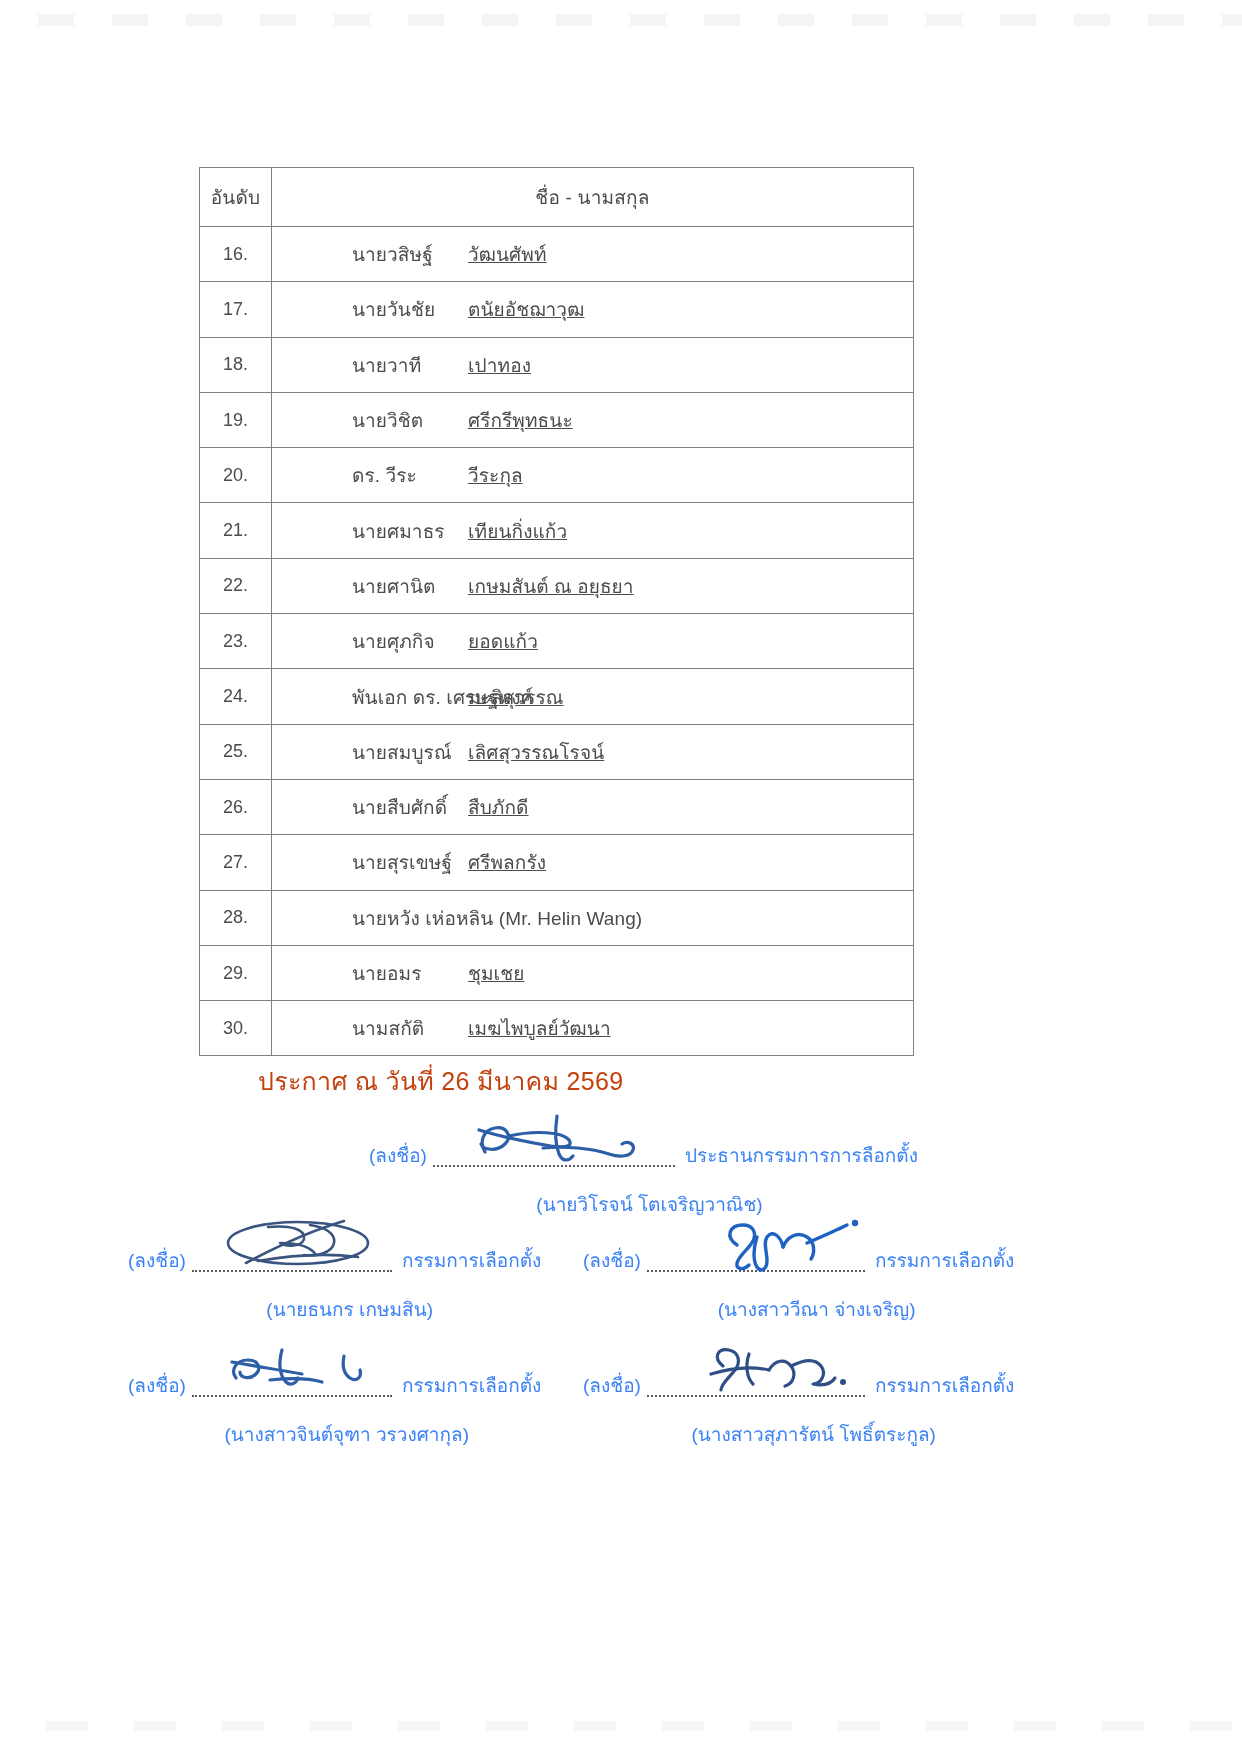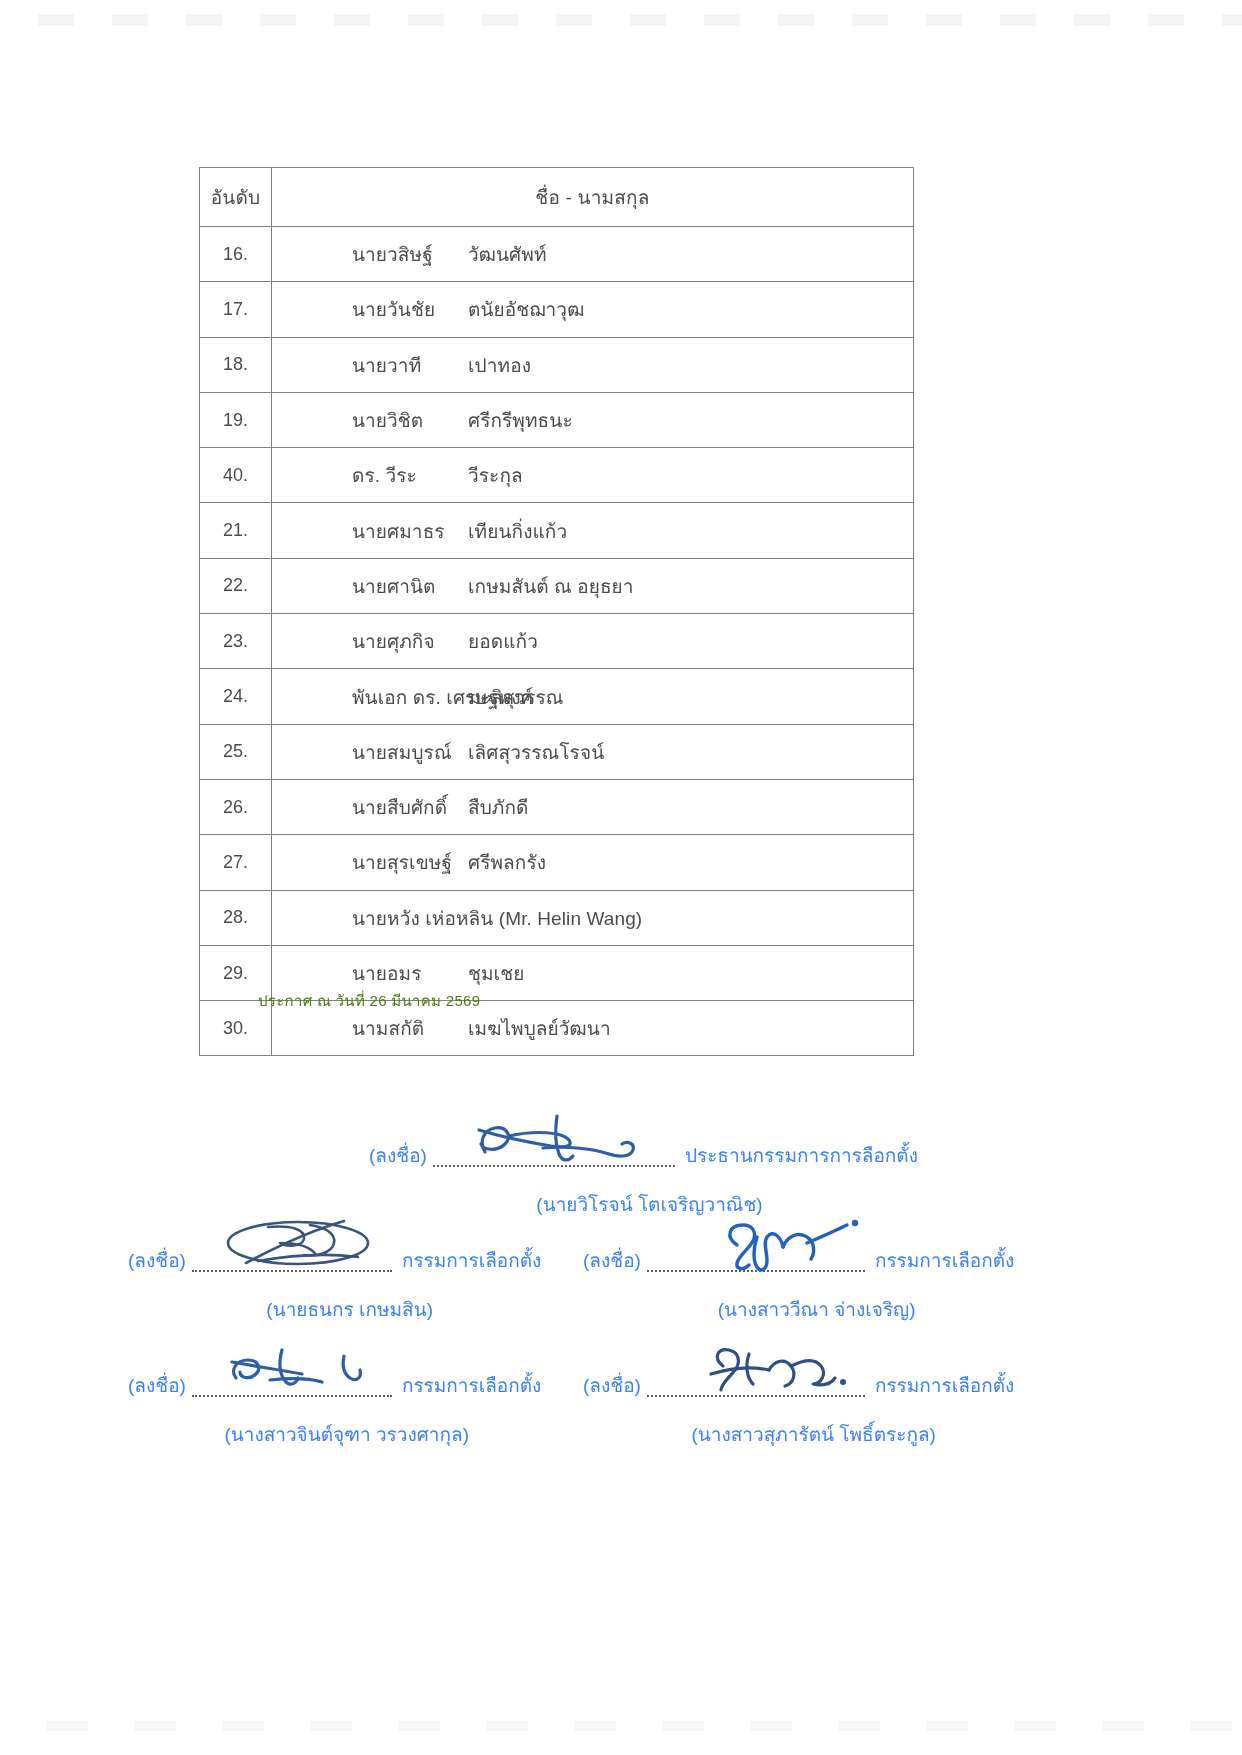--- a/index.html
+++ b/index.html
@@ -97,33 +97,34 @@
   .name-first {
     display: inline-block;
     width: 196px;
     padding-left: 80px;
     box-sizing: border-box;
     white-space: nowrap;
   }
   .name-last {
     display: inline-block;
     white-space: nowrap;
+    text-decoration: underline;
   }
   .name-single {
     padding-left: 80px;
     white-space: nowrap;
   }
 
   
   .date-line {
     position: absolute;
     left: 258px;
-    top: 989px;
-    font-size: 15px;
-    color: #4d7c0f;
+    top: 1061px;
+    font-size: 25px;
+    color: #c2410c;
     letter-spacing: .3px;
     white-space: nowrap;
   }
 
   
   .sig-block {
     position: absolute;
     color: #3b82f6;
   }
   .sig-line-row {
@@ -230,21 +231,21 @@
         <tr>
           <td class="td-rank">19.</td>
           <td class="td-name">
             <span class="name-row">
               <span class="name-first">นายวิชิต</span>
               <span class="name-last">ศรีกรีพุทธนะ</span>
             </span>
           </td>
         </tr>
         <tr>
-          <td class="td-rank">40.</td>
+          <td class="td-rank">20.</td>
           <td class="td-name">
             <span class="name-row">
               <span class="name-first">ดร. วีระ</span>
               <span class="name-last">วีระกุล</span>
             </span>
           </td>
         </tr>
         <tr>
           <td class="td-rank">21.</td>
           <td class="td-name">

